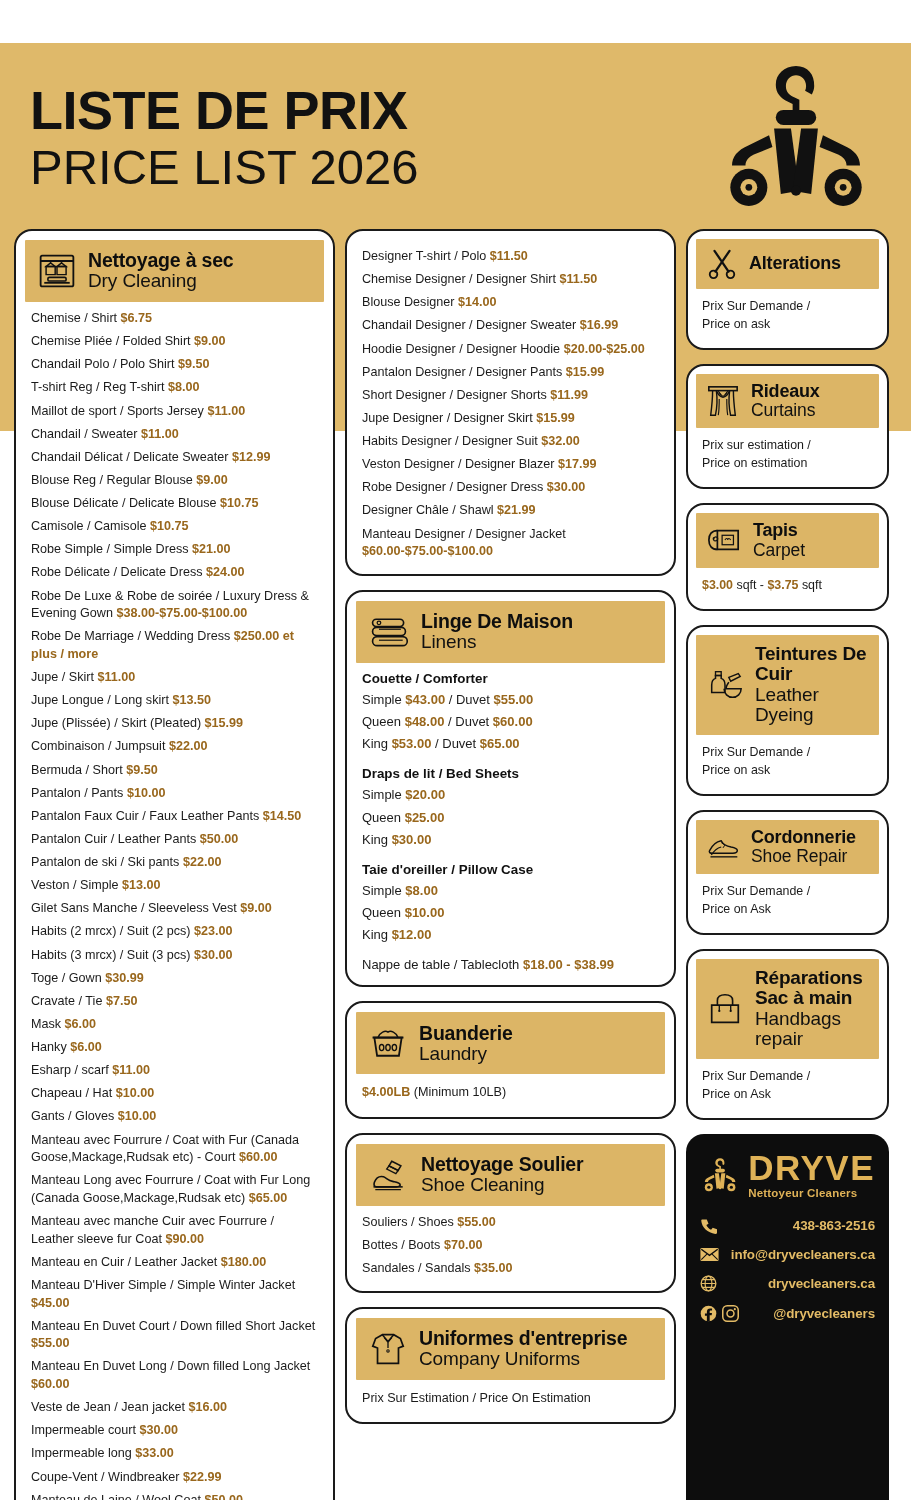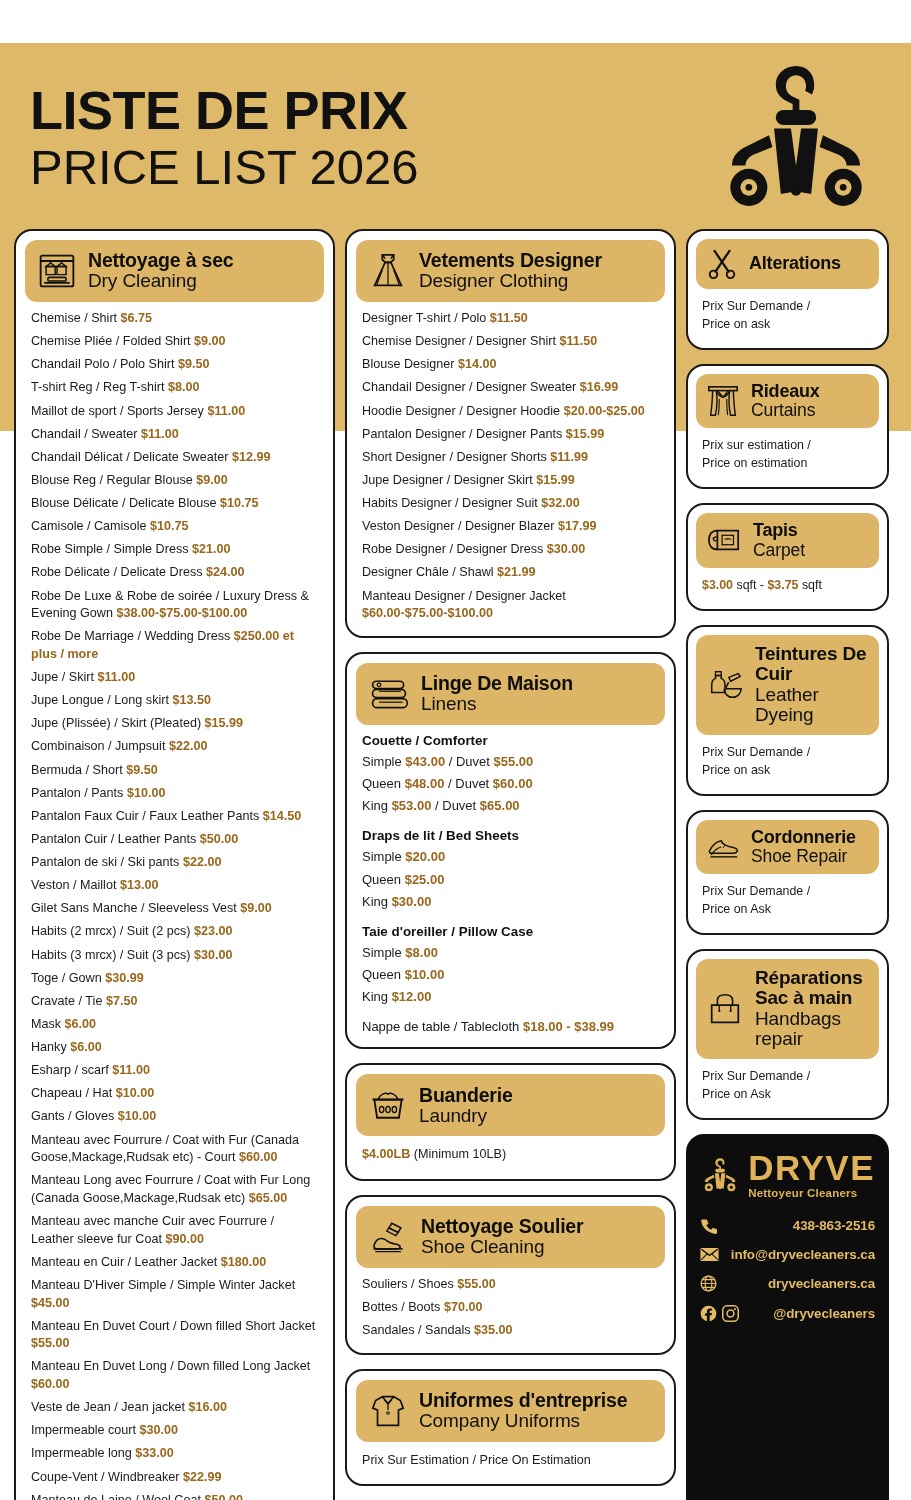--- a/index.html
+++ b/index.html
@@ -50,21 +50,21 @@
   .col-3 { width: 203px; }
 
   .card {
     background: #ffffff;
     border: 2px solid #1a1a1a;
     border-radius: 18px;
     padding: 9px;
   }
   .card-head {
     background: #dcb566;
-    border-radius: 12px;
+    border-radius: 1px;
     padding: 10px 12px;
     display: flex; align-items: center; gap: 11px;
     min-height: 62px;
   }
   .head-icon { flex: 0 0 auto; display: block; }
   .head-text { line-height: 1.08; }
   .head-fr {
     font-size: 19.5px; font-weight: 800; color: #0e0e0e;
     letter-spacing: -0.2px; display: block;
   }
@@ -196,21 +196,21 @@
             <div class="item"><span>Robe De Marriage / Wedding Dress </span><span class="price">$250.00 et plus / more</span></div>
             <div class="item"><span>Jupe / Skirt </span><span class="price">$11.00</span></div>
             <div class="item"><span>Jupe Longue / Long skirt </span><span class="price">$13.50</span></div>
             <div class="item"><span>Jupe (Plissée) / Skirt (Pleated) </span><span class="price">$15.99</span></div>
             <div class="item"><span>Combinaison / Jumpsuit </span><span class="price">$22.00</span></div>
             <div class="item"><span>Bermuda / Short </span><span class="price">$9.50</span></div>
             <div class="item"><span>Pantalon / Pants </span><span class="price">$10.00</span></div>
             <div class="item"><span>Pantalon Faux Cuir / Faux Leather Pants </span><span class="price">$14.50</span></div>
             <div class="item"><span>Pantalon Cuir / Leather Pants </span><span class="price">$50.00</span></div>
             <div class="item"><span>Pantalon de ski / Ski pants </span><span class="price">$22.00</span></div>
-            <div class="item"><span>Veston / Maillot </span><span class="price">$13.00</span></div>
+            <div class="item"><span>Veston / Simple </span><span class="price">$13.00</span></div>
             <div class="item"><span>Gilet Sans Manche / Sleeveless Vest </span><span class="price">$9.00</span></div>
             <div class="item"><span>Habits (2 mrcx) / Suit (2 pcs) </span><span class="price">$23.00</span></div>
             <div class="item"><span>Habits (3 mrcx) / Suit (3 pcs) </span><span class="price">$30.00</span></div>
             <div class="item"><span>Toge / Gown </span><span class="price">$30.99</span></div>
             <div class="item"><span>Cravate / Tie </span><span class="price">$7.50</span></div>
             <div class="item"><span>Mask </span><span class="price">$6.00</span></div>
             <div class="item"><span>Hanky </span><span class="price">$6.00</span></div>
             <div class="item"><span>Esharp / scarf </span><span class="price">$11.00</span></div>
             <div class="item"><span>Chapeau / Hat </span><span class="price">$10.00</span></div>
             <div class="item"><span>Gants / Gloves </span><span class="price">$10.00</span></div>
@@ -227,32 +227,20 @@
             <div class="item"><span>Coupe-Vent / Windbreaker </span><span class="price">$22.99</span></div>
             <div class="item"><span>Manteau de Laine / Wool Coat </span><span class="price">$50.00</span></div>
             <div class="item"><span>Manteau Faux Fourrure / Faux Fur Coat </span><span class="price">$40.00</span></div>
           </div>
       </div>
     </div>
 
     <div class="col col-2">
 
       <div class="card">
-        <div class="card-head">
-          <svg class="head-icon" width="40" height="42" viewBox="0 0 40 44">
-            <path d="M14 5 l3 4 M26 5 l-3 4" stroke="#111" stroke-width="1.6" fill="none"></path>
-            <path d="M14 5 h12 v5 l-3 3 h-6 l-3 -3 z" fill="none" stroke="#111" stroke-width="1.8"></path>
-            <path d="M17 13 h6 l11 24 h-28 z" fill="none" stroke="#111" stroke-width="1.8"></path>
-            <path d="M20 13 v24 M14 21 l-6 16 M26 21 l6 16" stroke="#111" stroke-width="1.3" fill="none"></path>
-          </svg>
-          <div class="head-text">
-            <span class="head-fr">Vetements Designer</span>
-            <span class="head-en">Designer Clothing</span>
-          </div>
-        </div>
         <div class="card-body" id="designer-body">
             <div class="item"><span>Designer T-shirt / Polo </span><span class="price">$11.50</span></div>
             <div class="item"><span>Chemise Designer / Designer Shirt </span><span class="price">$11.50</span></div>
             <div class="item"><span>Blouse Designer </span><span class="price">$14.00</span></div>
             <div class="item"><span>Chandail Designer / Designer Sweater </span><span class="price">$16.99</span></div>
             <div class="item"><span>Hoodie Designer / Designer Hoodie </span><span class="price">$20.00-$25.00</span></div>
             <div class="item"><span>Pantalon Designer / Designer Pants </span><span class="price">$15.99</span></div>
             <div class="item"><span>Short Designer / Designer Shorts </span><span class="price">$11.99</span></div>
             <div class="item"><span>Jupe Designer / Designer Skirt </span><span class="price">$15.99</span></div>
             <div class="item"><span>Habits Designer / Designer Suit </span><span class="price">$32.00</span></div>

